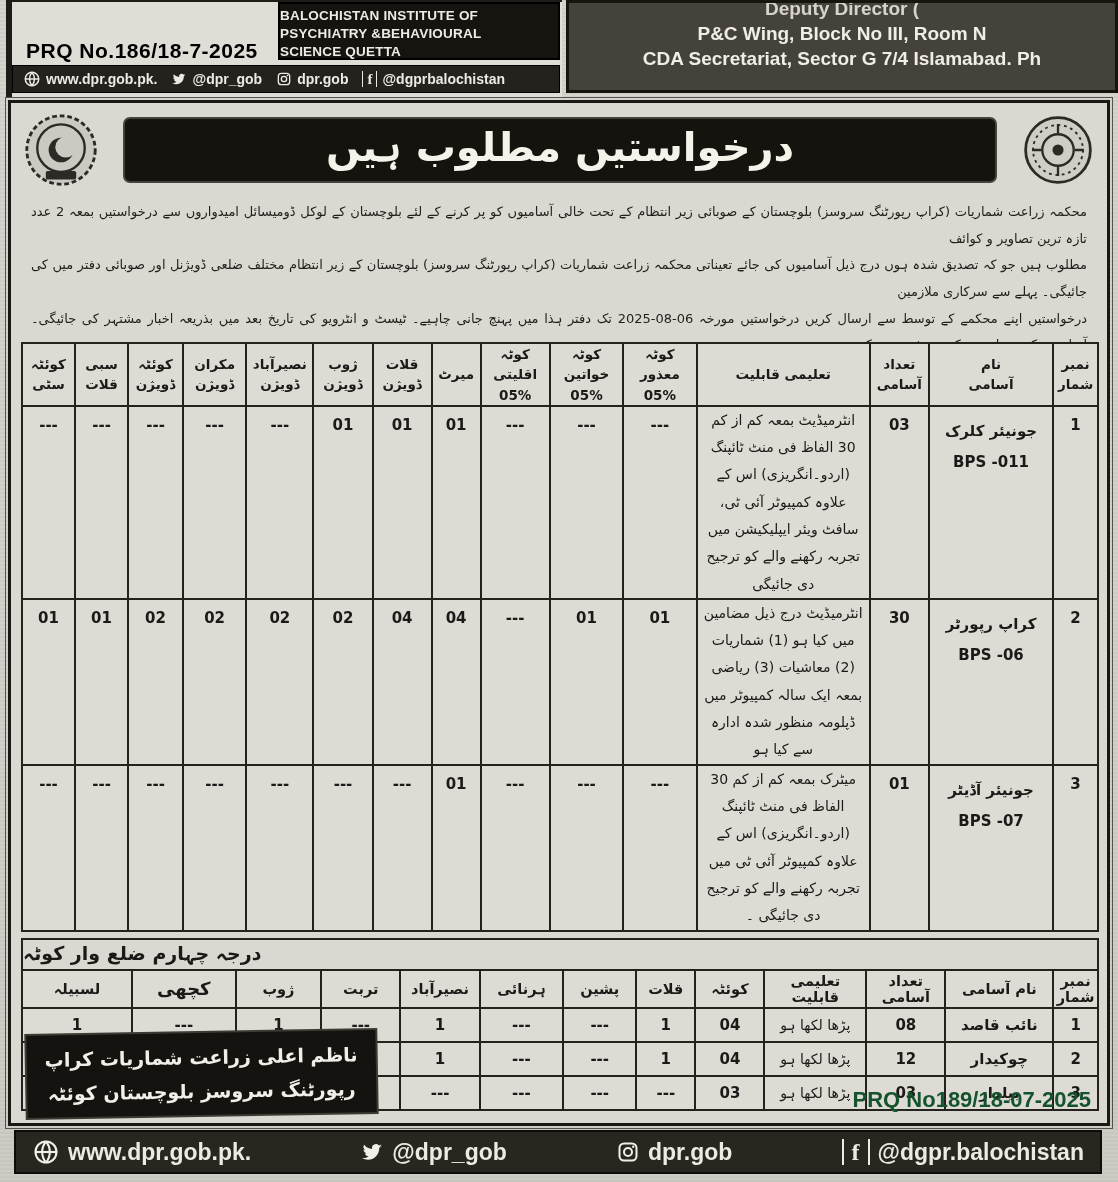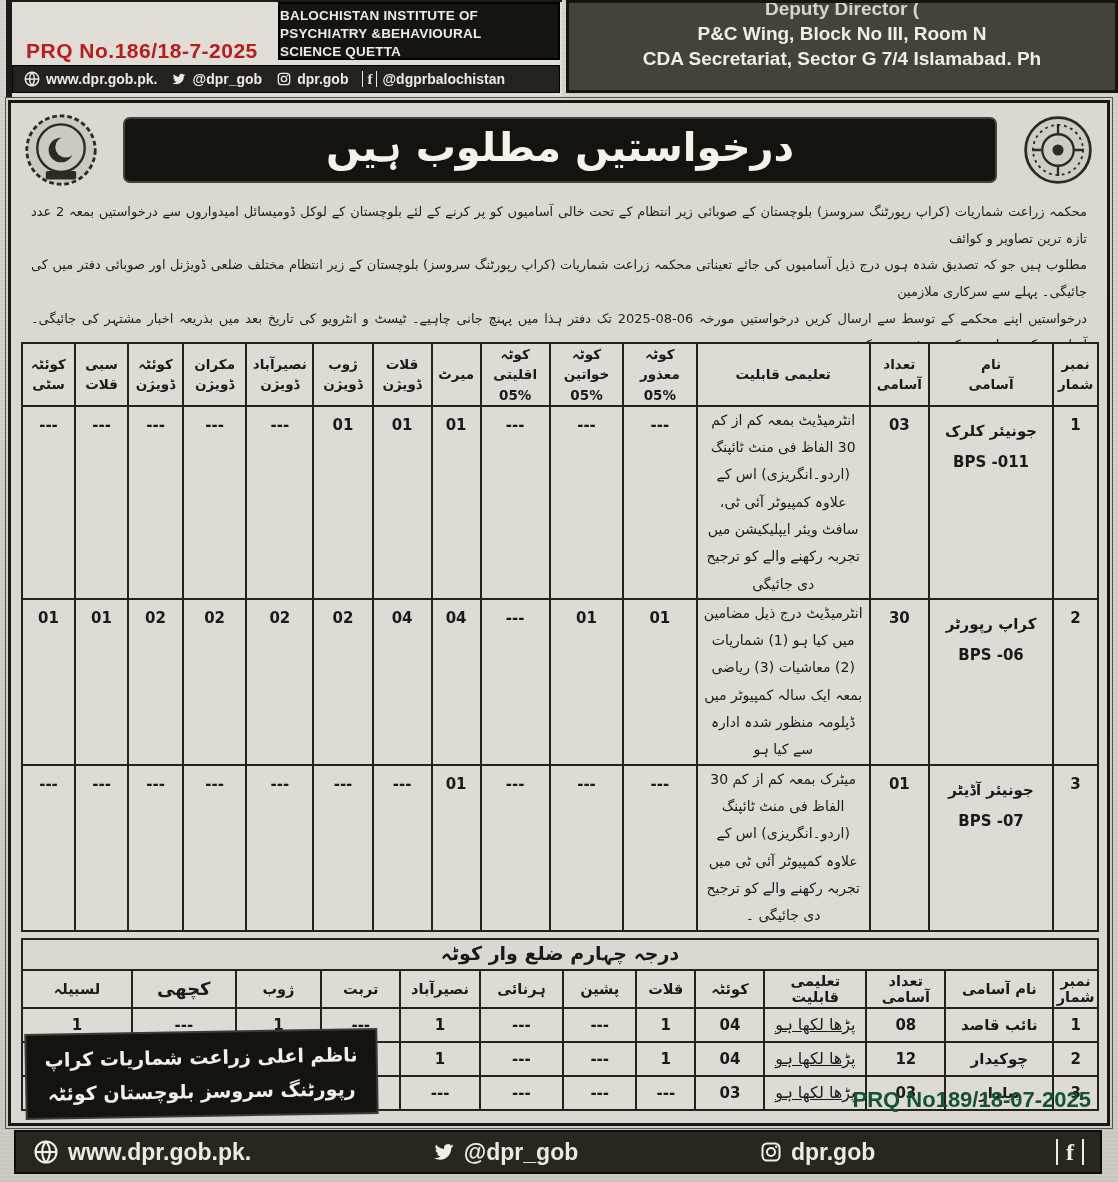--- a/index.html
+++ b/index.html
@@ -17,21 +17,21 @@
   }
 
   
   .masthead{ position:absolute; top:0; left:0; width:1118px; height:97px; }
   .mast-left{
     position:absolute; left:6px; top:0; width:556px; height:97px;
     background:#e0ddd7; border-left:6px solid #1c1b18; border-top:2px solid #1c1b18;
   }
   .prq-top{
     position:absolute; left:14px; top:37px;
-    font:bold 21px "Liberation Sans", sans-serif; letter-spacing:.5px; color:#b91c1c;
+    font:bold 21px "Liberation Sans", sans-serif; letter-spacing:.5px; color:#000000;
   }
   .institute{
     position:absolute; right:2px; top:0; width:282px; height:58px;
     background:#15140f; color:#edebe4; border:2px solid #000;
     font:bold 13.5px/1.33 "Liberation Sans", sans-serif;
     padding-top:3px; letter-spacing:.2px;
   }
   .social-bar{
     display:flex; align-items:center; color:#edeae3;
     font-family:"Liberation Sans", sans-serif; font-weight:bold;
@@ -86,26 +86,26 @@
   #main-table th:nth-child(3){width:58px}  #main-table th:nth-child(4){width:170px}
   #main-table th:nth-child(5){width:72px}  #main-table th:nth-child(6){width:72px}
   #main-table th:nth-child(7){width:68px}  #main-table th:nth-child(8){width:48px}
   #main-table th:nth-child(9){width:58px}  #main-table th:nth-child(10){width:58px}
   #main-table th:nth-child(11){width:66px} #main-table th:nth-child(12){width:62px}
   #main-table th:nth-child(13){width:54px} #main-table th:nth-child(14){width:52px}
   #main-table th:nth-child(15){width:52px}
 
   .subtitle{
     margin:6px 10px 0; width:1078px; border:2px solid #23221d; border-bottom:none;
-    direction:rtl; text-align:center; font-weight:bold; font-size:19px; padding:2px 0 5px;
+    direction:rtl; text-align:left; font-weight:bold; font-size:19px; padding:2px 0 5px;
   }
   #sub-table th{ height:38px; font-size:14.5px; }
   #sub-table th:nth-child(12){ font-size:18px; }
   #sub-table td{ height:34px; vertical-align:middle; font-weight:bold; font-size:15px; }
-  #sub-table td:nth-child(4){ font-weight:normal; font-size:16px; direction:rtl;text-decoration:underline; }
+  #sub-table td:nth-child(4){ font-weight:normal; font-size:14px; direction:rtl; }
   #sub-table th:nth-child(1){width:44px}  #sub-table th:nth-child(2){width:106px}
   #sub-table th:nth-child(3){width:78px}  #sub-table th:nth-child(4){width:100px}
   #sub-table th:nth-child(5){width:68px}  #sub-table th:nth-child(6){width:58px}
   #sub-table th:nth-child(7){width:72px}  #sub-table th:nth-child(8){width:82px}
   #sub-table th:nth-child(9){width:78px}  #sub-table th:nth-child(10){width:78px}
   #sub-table th:nth-child(11){width:84px} #sub-table th:nth-child(12){width:102px}
   #sub-table th:nth-child(13){width:108px}
 
   .signoff{
     position:absolute; left:16px; bottom:8px; background:#131209; background:#141310;
@@ -409,16 +409,17 @@
         <svg width="24" height="24" viewBox="0 0 24 24" fill="none" stroke="#f2efe9" stroke-width="2">
             <rect x="3.5" y="3.5" width="17" height="17" rx="4.5"></rect>
             <circle cx="12" cy="12" r="4"></circle>
             <circle cx="17.2" cy="6.8" r="1.2" fill="#f2efe9" stroke="none"></circle>
           </svg>
       </span>
       <span>dpr.gob</span>
     </span>
     <span class="grp">
       <span class="fb-f">f</span>
+      <span>@dgpr.balochistan</span>
     </span>
   </footer>
 
 </div>
 
 </body></html>

